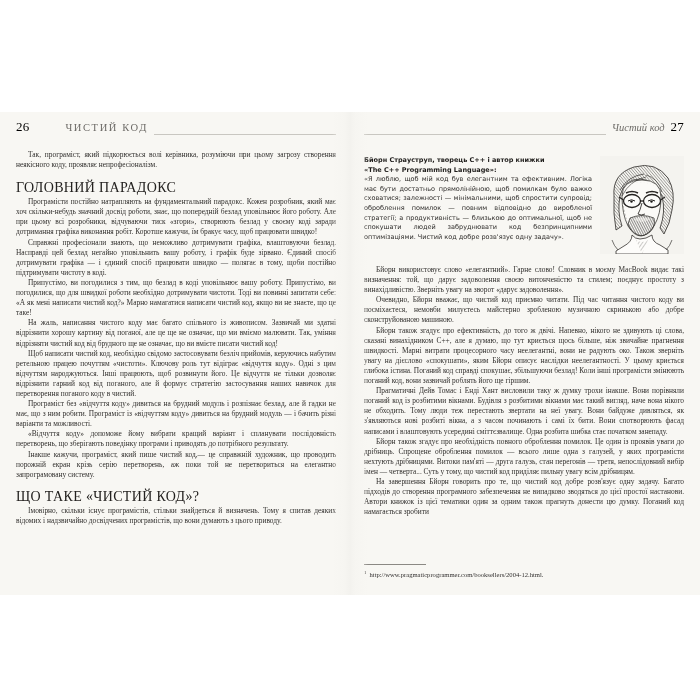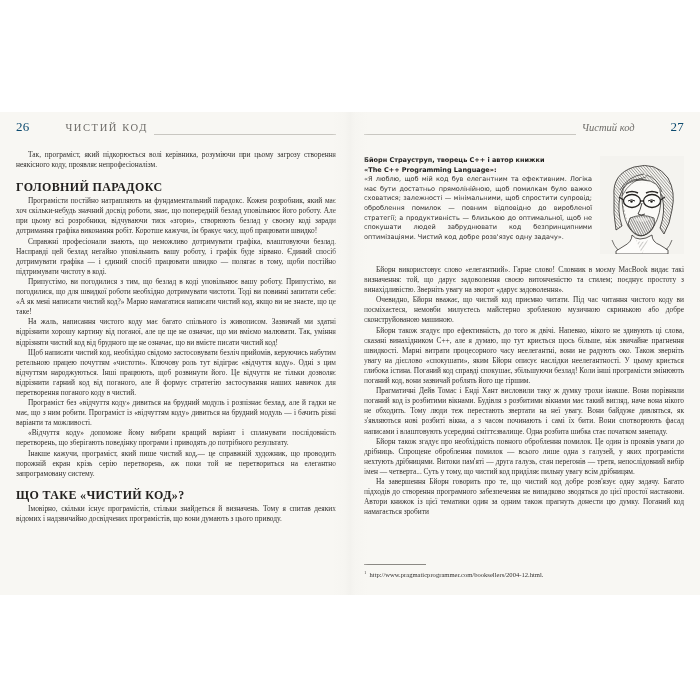--- a/index.html
+++ b/index.html
@@ -54,21 +54,21 @@
 
   
   .runhead {
     position: relative;
     height: 30px;
     display: flex;
     align-items: center;
   }
   .runhead .folio {
     font-size: 13px;
-    color: #0c4a6e;
+    color: #000000;
     letter-spacing: 0.2px;
     line-height: 1;
     padding-bottom: 2px;
   }
   .runhead .rule {
     flex: 1;
     height: 1px;
     background: #c9c7c1;
     position: relative;
     top: 7px;
@@ -84,40 +84,40 @@
     top: 0px;
   }
   .runhead .title-ital {
     font-size: 10.5px;
     font-style: italic;
     color: #6d6b67;
     white-space: nowrap;
     padding: 0 6px;
   }
   .left .runhead .folio { margin-right: 30px; }
-  .right .runhead .folio { margin-left: 30px; }
+  .right .runhead .folio { }
 
   
   .body {
     padding-top: 8px;
   }
   p.para {
     margin: 0;
     font-size: 7.4px;
     line-height: 10.1px;
     text-align: justify;
     text-indent: 12px;
     color: #312f2d;
     -webkit-hyphens: auto;
     hyphens: auto;
   }
   h2.head {
     margin: 9px 0 1px 0;
-    font-size: 12px;
-    font-weight: bold;
+    font-size: 14px;
+    font-weight: normal;
     letter-spacing: 0.35px;
     color: #23211f;
     text-transform: uppercase;
     font-variant: small-caps;
   }
   h2.head.first { margin-top: 10px; }
 
   
   .callout {
     position: relative;

